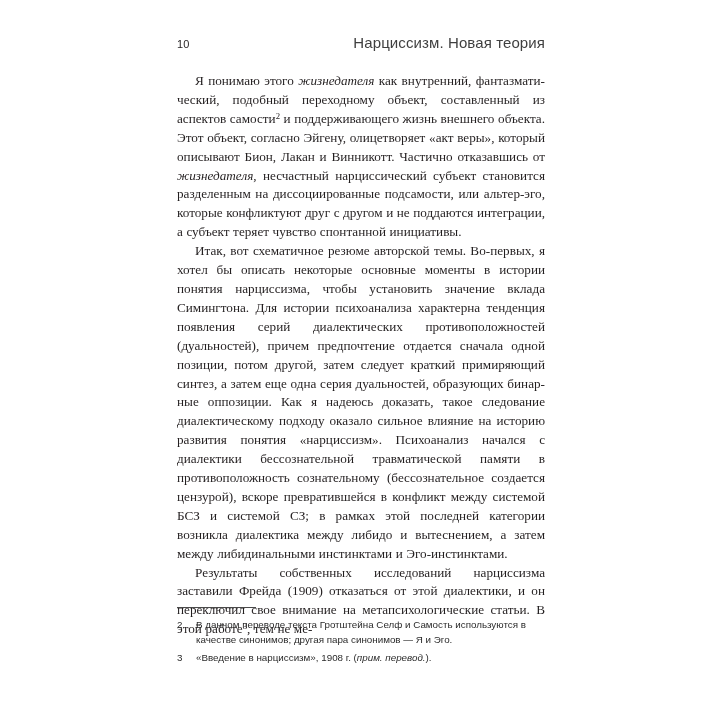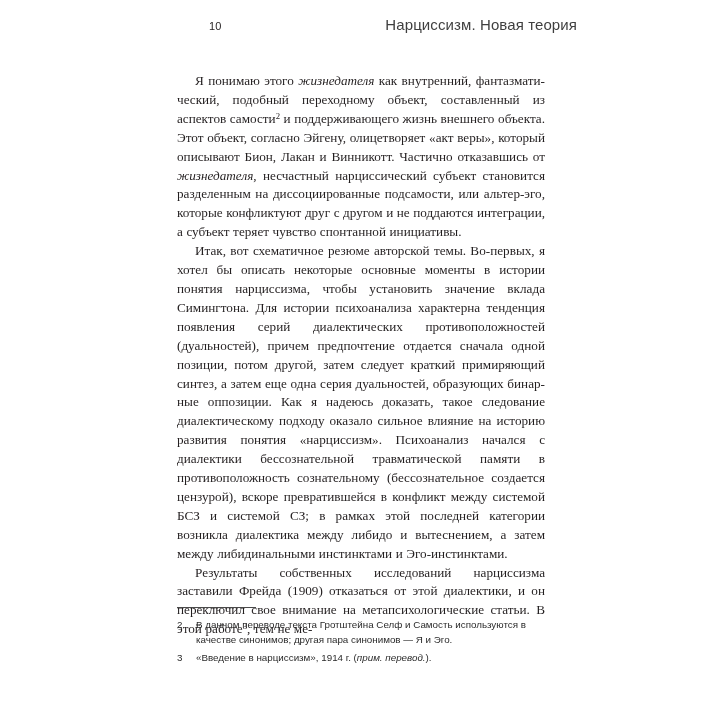--- a/index.html
+++ b/index.html
@@ -19,30 +19,29 @@
     position: relative;
     width: 720px;
     height: 720px;
     box-sizing: border-box;
   }
 
   
   .running-head {
     position: absolute;
     left: 177px;
-    top: 16px;
+    top: 34px;
     width: 368px;
     display: flex;
     align-items: baseline;
     justify-content: space-between;
     font-family: "Liberation Sans", "DejaVu Sans", sans-serif;
     font-size: 10.5px;
     color: #3b3b3b;
     letter-spacing: .1px;
-    margin-left: 32px;
   }
   .folio {
     font-size: 11px;
     color: #231f20;
   }
   .head-title {
     font-size: 15px;
     color: #3f3f3f;
     white-space: nowrap;
   }
@@ -131,17 +130,17 @@
   <div class="footnotes">
     <div class="fn-rule"></div>
 
     <div class="fn">
       <span class="fn-num">2</span>
       <span class="fn-text">В данном переводе текста Гротштейна Селф и Самость используются в качестве синонимов; другая пара синонимов — Я и Эго.</span>
     </div>
 
     <div class="fn">
       <span class="fn-num">3</span>
-      <span class="fn-text"><span>«Введение в нарциссизм», 1914 г. (</span><span class="it">прим. перевод.</span><span>).</span></span>
+      <span class="fn-text"><span>«Введение в нарциссизм», 1908 г. (</span><span class="it">прим. перевод.</span><span>).</span></span>
     </div>
   </div>
 
 </div>
 
 </body></html>

